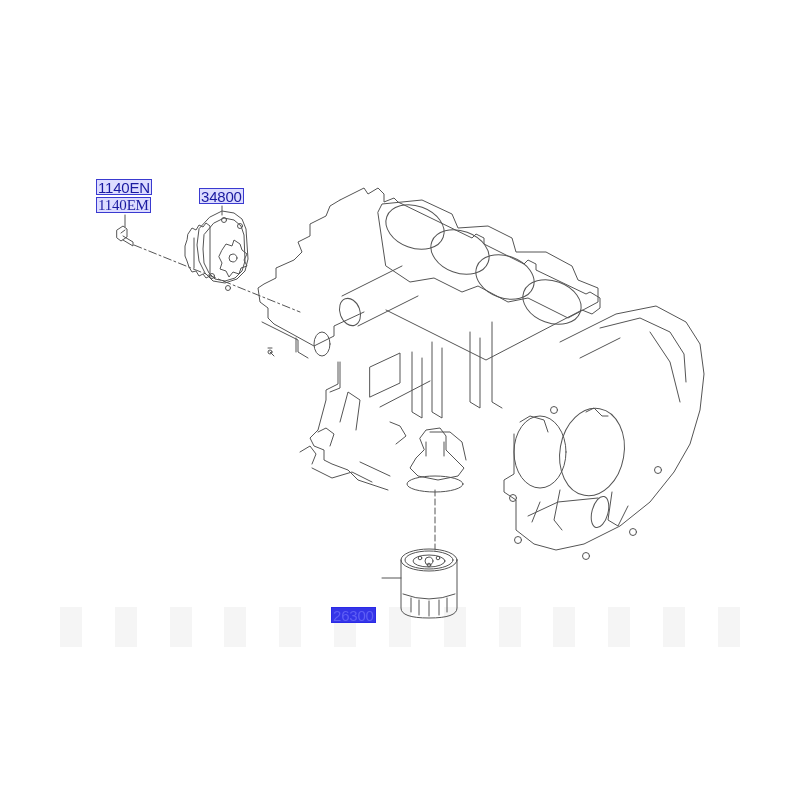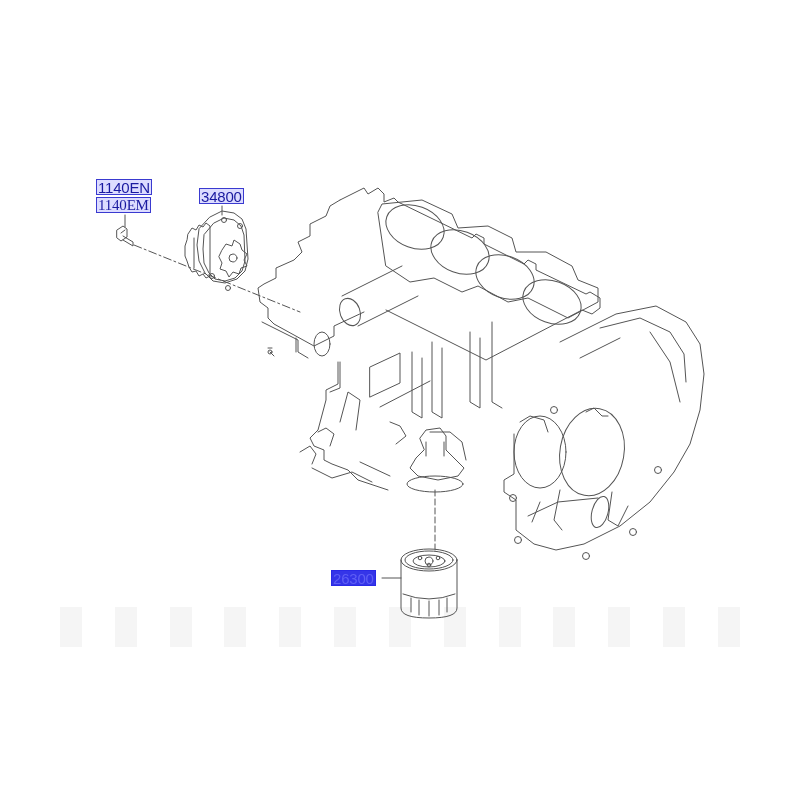--- a/index.html
+++ b/index.html
@@ -7,21 +7,21 @@
            font-family: "Liberation Sans", sans-serif; }
     .canvas { position: absolute; left: 0; top: 12px; width: 684px; height: 800px; }
     .canvas svg { position: absolute; left: 0; top: 0; }
     .part-label {
       position: absolute; font-family: "Liberation Sans", sans-serif;
       font-size: 15px; line-height: 15px; height: 16px; padding: 0 1px;
       color: #1a1aa0; background: #dcdcff; border: 1px solid #3a3ad0;
       letter-spacing: -0.2px; cursor: pointer; white-space: nowrap; box-sizing: border-box;
     }
     .part-label.selected { background: #2a2ae6; color: #4c4cf0; border-color: #2a2ae6; }
-    .part-label.selected { background: #3535e8; color: #5f5ff5; }
+    .part-label.selected { background: #3535e8; color: #5f5ff5; margin-top: 37px; }
     .watermark {
       position: absolute; left: 60px; top: 595px; width: 680px; height: 40px;
       display: flex; justify-content: space-between; opacity: 0.035;
     }
     .watermark span { display: block; width: 22px; height: 40px; background: #000; }
   </style>
 </head>
 <body>
 
 <div class="canvas">

